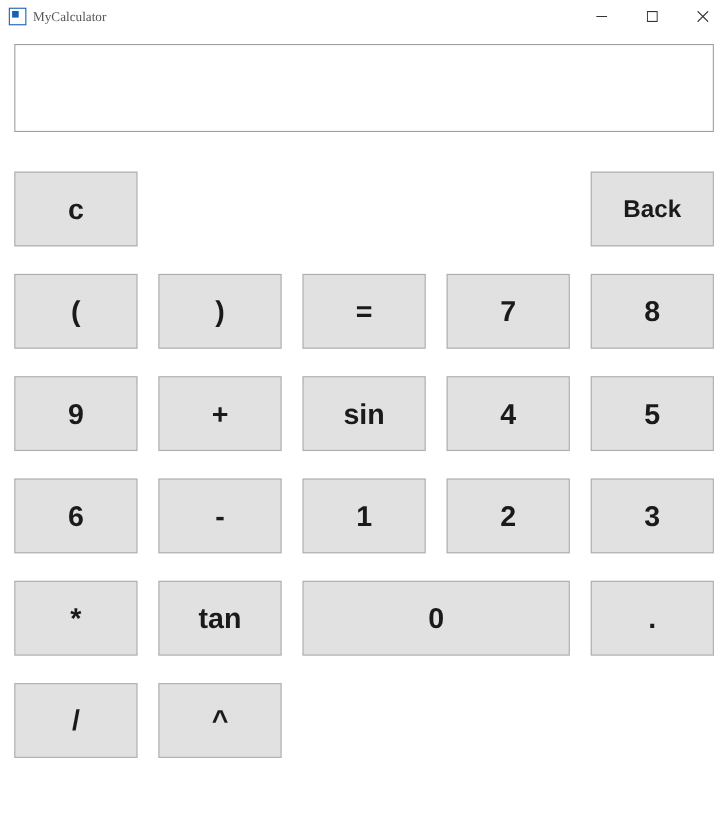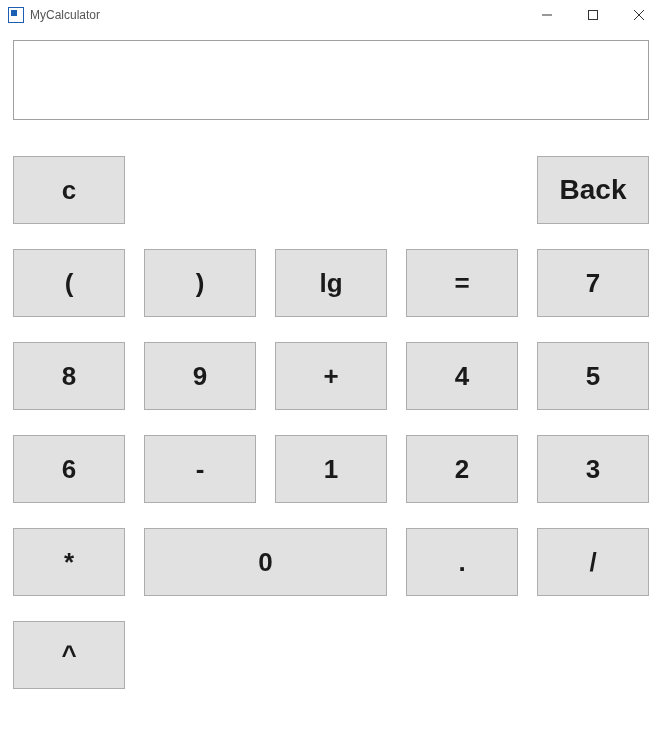--- a/index.html
+++ b/index.html
@@ -14,20 +14,21 @@
   }
   .titlebar {
     height: 30px;
     background: #ffffff;
     display: flex;
     align-items: center;
     padding-left: 8px;
     color: #555;
     font-size: 12px;
     user-select: none;
+    font-family: Liberation Serif, serif;
   }
   .titlebar .app-icon {
     width: 16px;
     height: 16px;
     margin-right: 6px;
     display: inline-block;
     background: #fff;
     border: 1px solid #1a5fb4;
     position: relative;
   }
@@ -83,21 +84,21 @@
     justify-content: center;
     background: #e1e1e1;
     border: 1px solid #adadad;
     font-size: 26px;
     font-weight: 700;
     color: #1a1a1a;
     cursor: default;
     user-select: none;
     font-family: "Segoe UI", "Microsoft YaHei", Tahoma, sans-serif;
   }
-  .btn.small-text { font-size: 28px; }
+  .btn.small-text { font-size: 22px; }
 
   .col-span-2 { grid-column: span 2; }
   .placeholder-cell { visibility: hidden; }
 </style>
 </head>
 <body>
 
 <div class="titlebar">
   <span class="app-icon"></span>
   <span class="title-text">MyCalculator</span>
@@ -127,37 +128,38 @@
   <div class="grid">
 
     <div class="btn">c</div>
     <div class="placeholder-cell"></div>
     <div class="placeholder-cell"></div>
     <div class="placeholder-cell"></div>
     <div class="btn small-text">Back</div>
 
     <div class="btn">(</div>
     <div class="btn">)</div>
-    <div class="btn">lg</div>
     <div class="btn">=</div>
 
     <div class="btn">7</div>
     <div class="btn">8</div>
     <div class="btn">9</div>
     <div class="btn">+</div>
+    <div class="btn">sin</div>
 
     <div class="btn">4</div>
     <div class="btn">5</div>
     <div class="btn">6</div>
     <div class="btn">-</div>
 
     <div class="btn">1</div>
     <div class="btn">2</div>
     <div class="btn">3</div>
     <div class="btn">*</div>
+    <div class="btn">tan</div>
 
     <div class="btn col-span-2">0</div>
     <div class="btn">.</div>
     <div class="btn">/</div>
     <div class="btn">^</div>
 
   </div>
 </div>
 
 </body></html>

